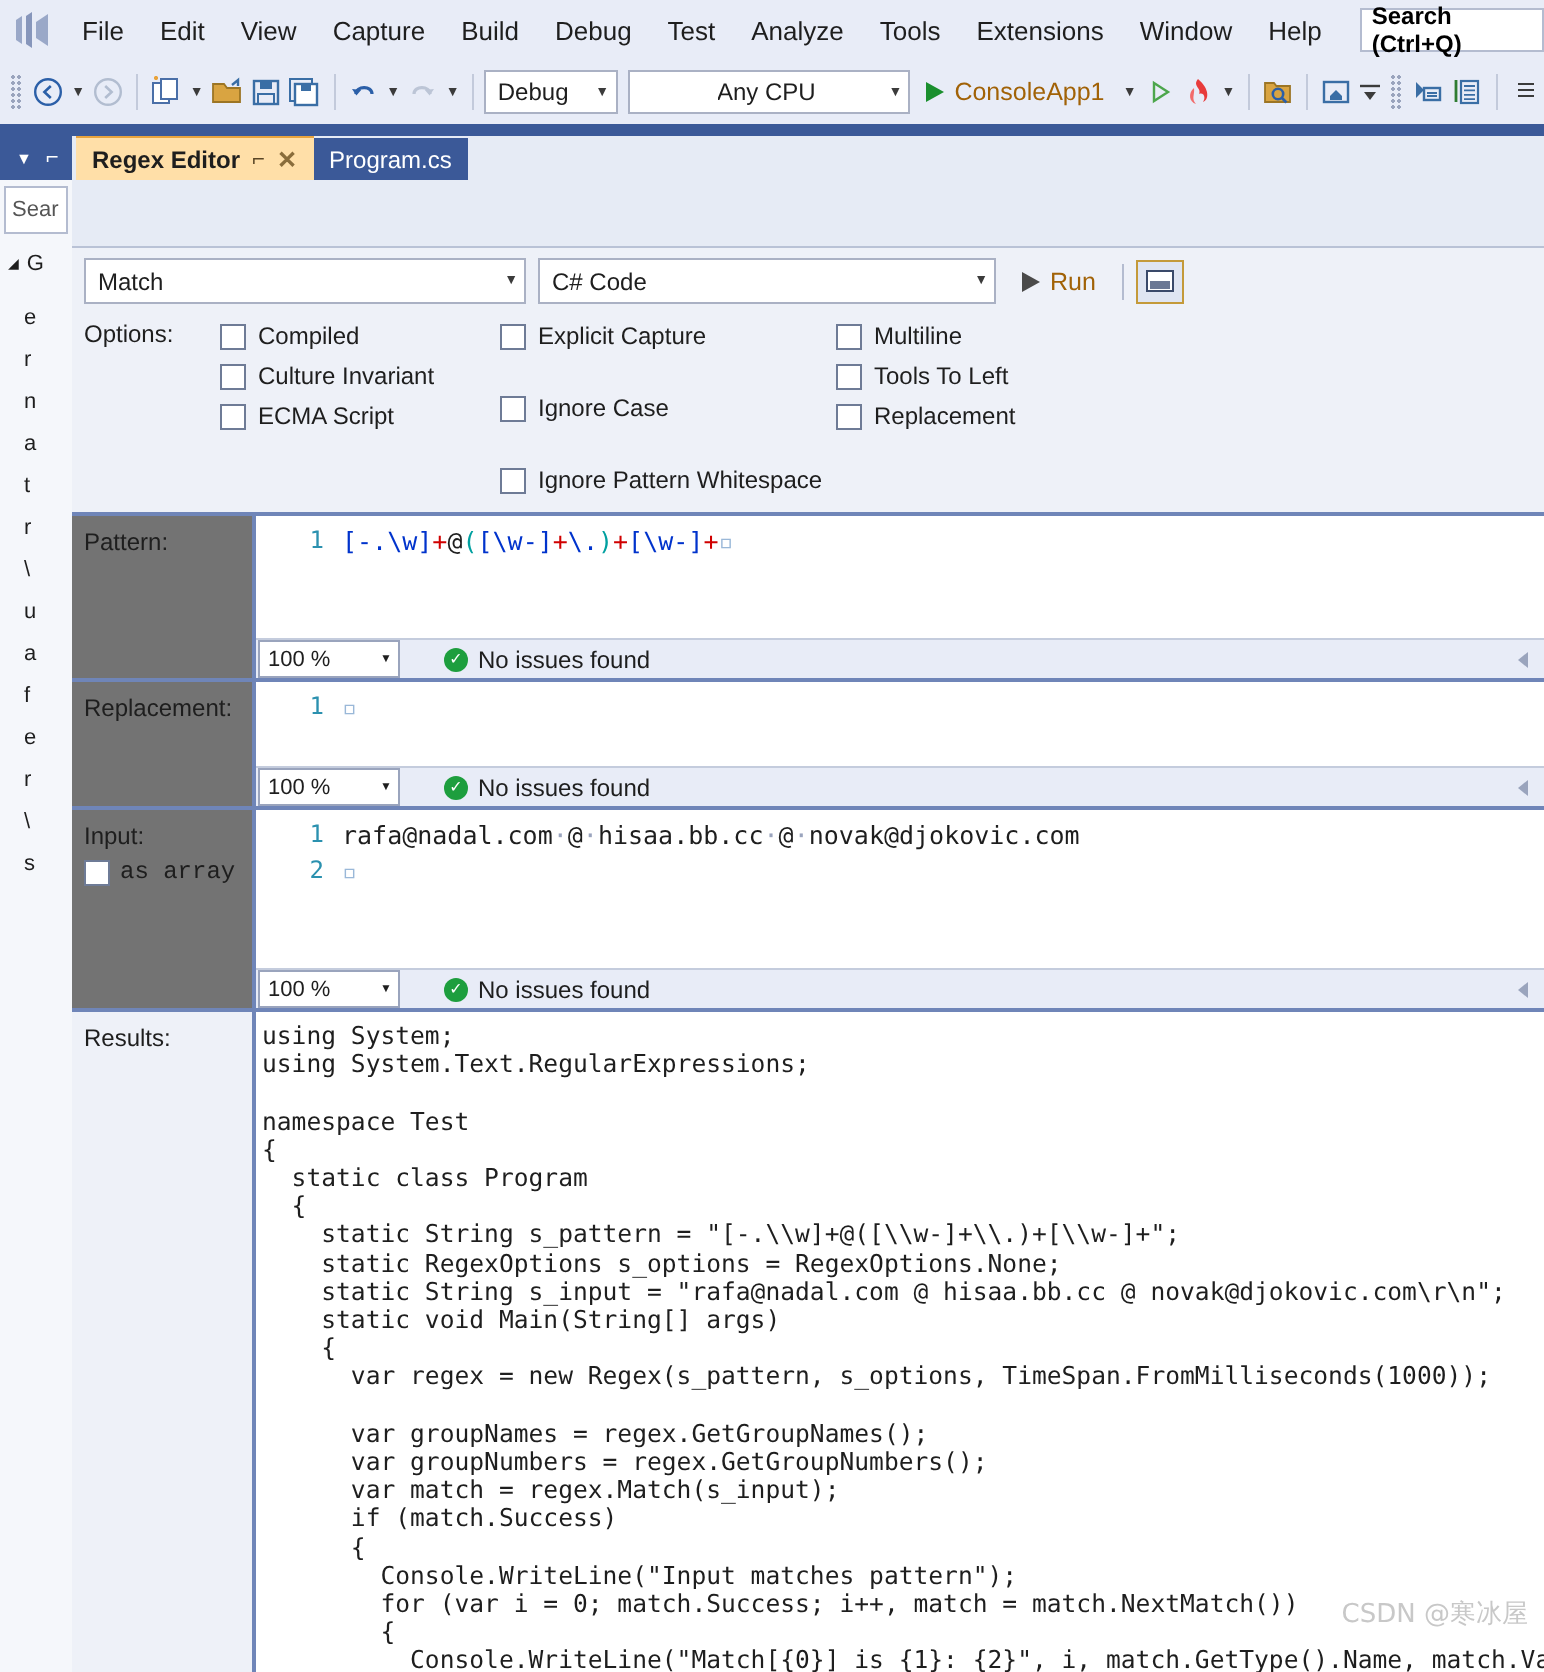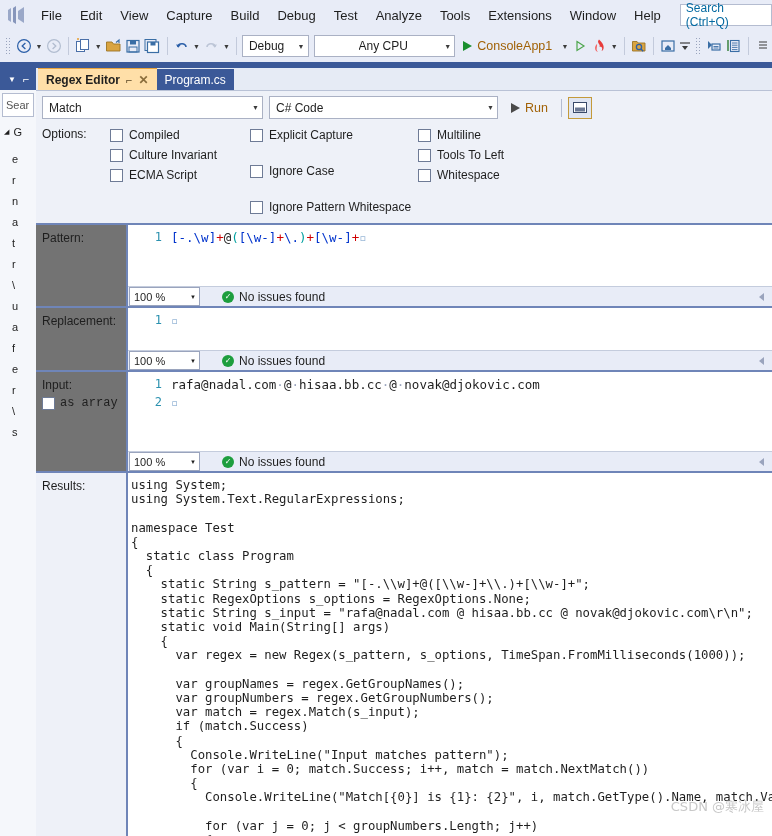--- a/index.html
+++ b/index.html
@@ -10,21 +10,21 @@
     -webkit-font-smoothing:antialiased;
   }
   .app{position:relative;width:772px;height:836px;background:#e6ebf5;}
 
   
   .menubar{display:flex;align-items:center;height:30px;background:#e8ecf7;padding-left:6px;}
   .vslogo{width:26px;height:20px;display:flex;align-items:center;justify-content:center;margin-right:6px;}
   .menu-item{padding:4px 9px;font-size:13px;color:#1e1e1e;white-space:nowrap;}
   .searchbox{
     margin-left:10px;width:120px;height:20px;background:#fff;border:1px solid #b4bcd0;
-    font-size:12px;color:#0369a1;display:flex;align-items:center;padding:0 5px;
+    font-size:12px;color:#000000;display:flex;align-items:center;padding:0 5px;font-weight:bold;
   }
 
   
   .toolbar{display:flex;align-items:center;height:32px;background:#e8ecf7;padding-left:2px;gap:1px;}
   .grip{width:7px;height:18px;background-image:radial-gradient(#9aa4bd 0.8px, transparent 0.9px);
         background-size:3px 3px;margin:0 3px;}
   .tb{width:22px;height:22px;display:flex;align-items:center;justify-content:center;}
   .caret{width:11px;height:22px;display:flex;align-items:center;justify-content:center;font-size:7px;color:#3b3b3b;}
   .sep{width:1px;height:18px;background:#c3cadb;margin:0 4px;}
   .combo{
@@ -56,21 +56,21 @@
 
   
   .tabstrip{height:22px;display:flex;align-items:flex-end;background:#e6ebf5;padding-left:2px;}
   .tab{height:21px;display:flex;align-items:center;gap:6px;padding:0 8px;font-size:12px;margin-top:10px;}
   .tab.active{background:#ffdfa8;border-top:2px solid #e8a33d;color:#1e1e1e;font-weight:bold;}
   .tab.inactive{background:#3b5998;color:#fff;}
   .pin{font-size:11px;color:#5a4626;}
   .xbtn{font-size:12px;color:#8a6d3b;}
 
   
-  .pane{background:#eef1f8;border-top:1px solid #b9c2d6;flex:1;display:flex;flex-direction:column;overflow:hidden;}
+  .pane{background:#eef1f8;border-top:1px solid #b9c2d6;flex:1;display:flex;flex-direction:column;overflow:hidden;margin-top:33px;}
   .toprow{display:flex;align-items:center;gap:6px;padding:5px 6px 4px 6px;background:#eef1f8;}
   .toprow .combo{height:21px;}
   .togglebtn{width:22px;height:20px;border:1.6px solid #c49a3a;background:#dfe5f2;
              display:flex;align-items:center;justify-content:center;}
 
   .options{display:flex;padding:2px 0 6px 6px;font-size:12px;}
   .opt-label{width:68px;padding-top:2px;}
   .opt-cols{display:flex;gap:0;}
   .opt-col{display:flex;flex-direction:column;}
   .opt{display:flex;align-items:center;gap:6px;height:20px;}
@@ -380,21 +380,21 @@
               <div class="opt">
                 <span class="cb"></span>
                 <span>Multiline</span>
               </div>
               <div class="opt">
                 <span class="cb"></span>
                 <span>Tools To Left</span>
               </div>
               <div class="opt">
                 <span class="cb"></span>
-                <span>Whitespace</span>
+                <span>Replacement</span>
               </div>
             </div>
           </div>
         </div>
 
         <div class="section" style="height:81px;">
           <div class="sec-label">Pattern:</div>
           <div class="sec-body">
             <div class="editor">
               <div class="eline">

